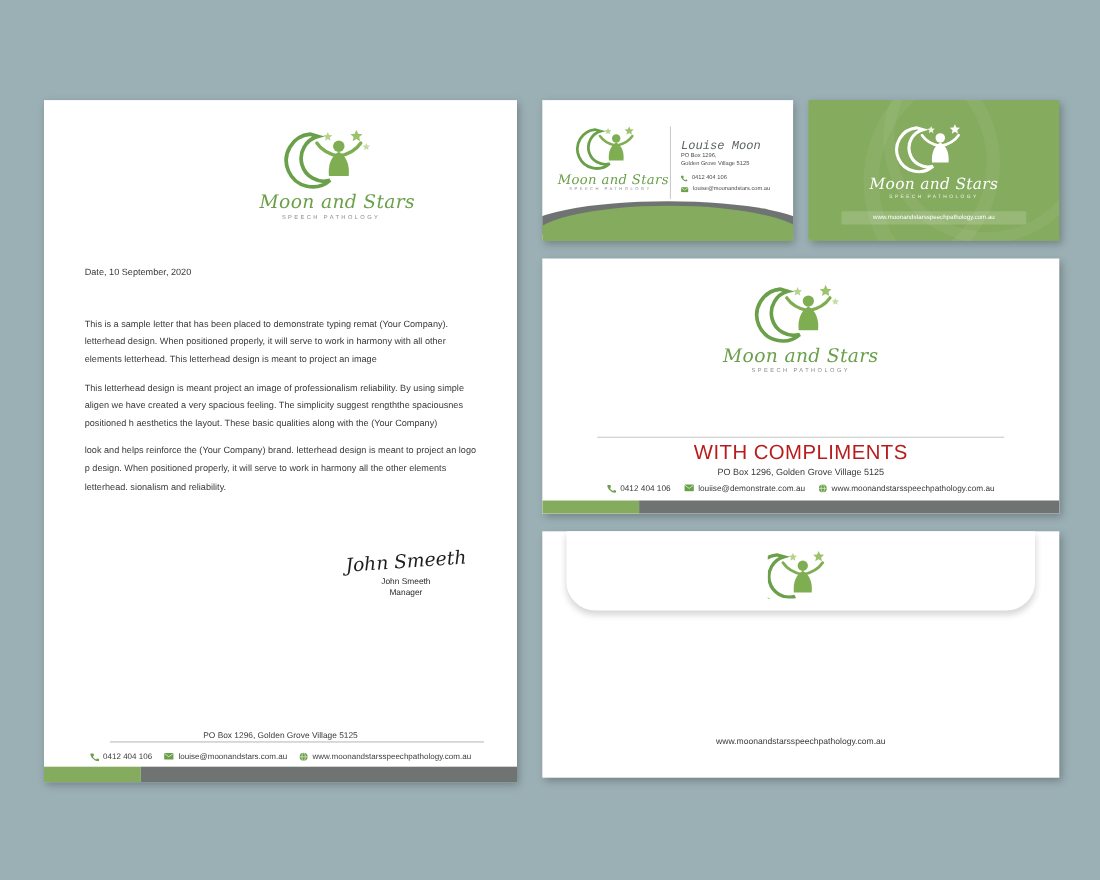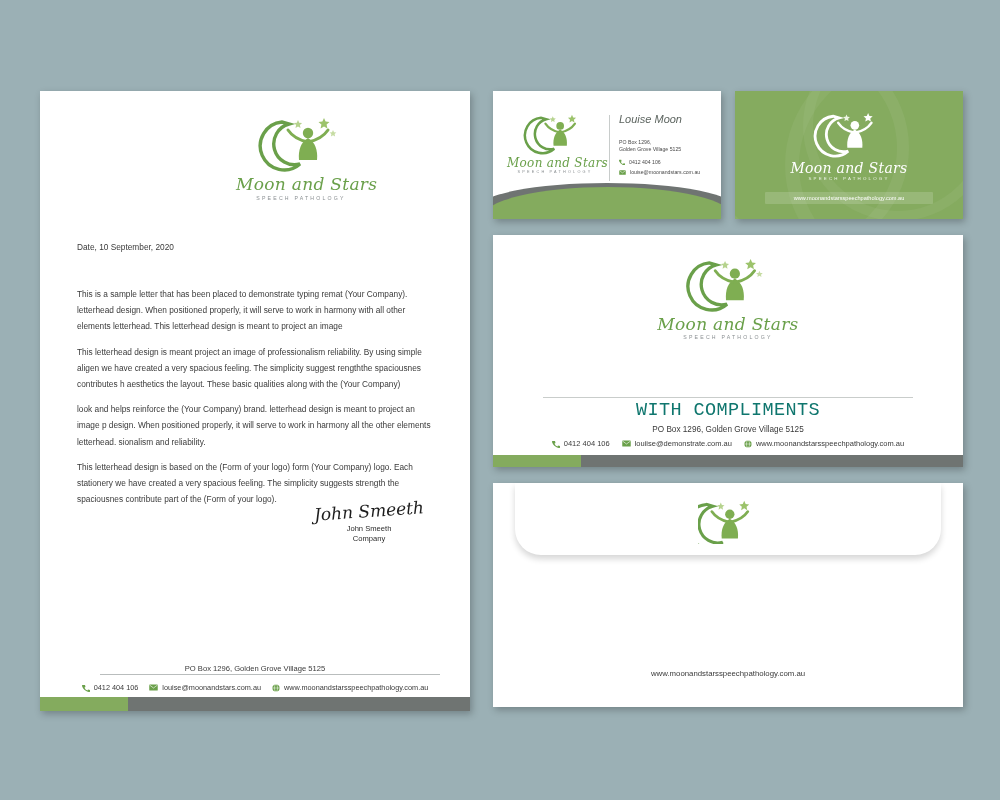--- a/index.html
+++ b/index.html
@@ -60,21 +60,21 @@
   #letterhead .lh-bar .g{background:#84ab5e;width:88px;}
   #letterhead .lh-bar .d{background:#6f7472;flex:1;}
 
   
   #card-front{left:493px;top:91px;width:228px;height:128px;overflow:hidden;}
   #card-front .cf-logo{position:absolute;left:14px;top:22px;text-align:center;width:96px;}
   #card-front .cf-word{font-size:12px;margin-top:1px;}
   #card-front .cf-sub{font-size:3.8px;}
   #card-front .divider{position:absolute;left:116px;top:24px;width:1px;height:66px;background:#c8cccb;}
   #card-front .cf-name{
-    position:absolute;left:126px;top:22px;font-family:Liberation Sans, sans-serif;font-style:italic;
+    position:absolute;left:126px;top:36px;font-family:Liberation Mono, monospace;font-style:italic;
     font-size:11px;color:#5d6560;
   }
   #card-front .cf-addr{position:absolute;left:126px;top:48px;font-size:5.2px;color:#4a4a4a;line-height:7.4px;}
   #card-front .cf-rows{position:absolute;left:126px;top:66px;font-size:5.2px;color:#4a4a4a;line-height:10px;}
   #card-front .cf-rows .r{display:flex;align-items:center;gap:4px;}
   #card-front .wave-g{position:absolute;left:-10px;bottom:-4px;width:250px;height:36px;background:#84ab5e;border-radius:60% 60% 0 0/100% 100% 0 0;}
   #card-front .wave-d{position:absolute;left:-16px;bottom:6px;width:260px;height:30px;background:#6f7472;border-radius:58% 58% 0 0/100% 100% 0 0;}
 
   
   #card-back{left:735px;top:91px;width:228px;height:128px;background:#85ab5f;overflow:hidden;}
@@ -89,21 +89,21 @@
     background:rgba(255,255,255,.16);padding:3px 0;border-radius:1px;
   }
 
   
   #compliments{left:493px;top:235px;width:470px;height:232px;overflow:hidden;}
   #compliments .wc-logo{position:absolute;left:0;right:0;top:22px;text-align:center;}
   #compliments .wc-word{font-size:17px;margin-top:2px;}
   #compliments .wc-sub{font-size:5.2px;}
   #compliments .wc-title{
     position:absolute;left:0;right:0;top:165px;text-align:center;
-    font-size:18.5px;color:#0f766e;letter-spacing:.4px;font-family:Liberation Mono, monospace;
+    font-size:18.5px;color:#b91c1c;letter-spacing:.4px;
   }
   #compliments .wc-rule{position:absolute;left:50px;right:50px;top:162px;height:1px;background:#c9cdcb;}
   #compliments .wc-addr{position:absolute;left:0;right:0;top:190px;text-align:center;font-size:8.2px;color:#3a3a3a;}
   #compliments .wc-contact{
     position:absolute;left:0;right:0;top:204px;display:flex;justify-content:center;gap:12px;align-items:center;
     font-size:7.5px;color:#3a3a3a;
   }
   #compliments .wc-contact .item{display:flex;align-items:center;gap:4px;}
   #compliments .wc-bar{position:absolute;left:0;bottom:0;height:12px;width:100%;display:flex;}
   #compliments .wc-bar .g{background:#84ab5e;width:88px;}
@@ -139,29 +139,28 @@
         <path d="M97 14 l1 2.2 2.4 .2 -1.8 1.6 .5 2.4 -2.1 -1.2 -2.1 1.2 .5 -2.4 -1.8 -1.6 2.4 -.2 z" fill="#c6dca3"></path>
       </svg>
       <div class="logo-word lh-word">Moon and Stars</div>
       <div class="logo-sub lh-sub">SPEECH PATHOLOGY</div>
     </div>
 
     <div class="lh-date">Date, 10 September, 2020</div>
 
     <div class="lh-body">
       <p>This is a sample letter that has been placed to demonstrate typing remat (Your Company). letterhead design. When positioned properly, it will serve to work in harmony with all other elements letterhead. This letterhead design is meant to project an image</p>
-      <p>This letterhead design is meant project an image of professionalism reliability. By using simple aligen we have created a very spacious feeling. The simplicity suggest  rengththe spaciousnes contributes h aesthetics the layout. These basic qualities along with the (Your Company)</p>
-      <p>look and helps reinforce the (Your Company) brand. letterhead design is meant to project an image p design. When positioned properly, it will serve to work in harmony all the other elements letterhead. sionalism and reliability.</p>
-      <p>This letterhead design is based on the (Form of your logo) form (Your Company) logo. Each stationery we have created a very spacious feeling. The simplicity suggests strength the spaciousnes contribute part of the (Form of your logo).</p>
+      <p>This letterhead design is meant project an image of professionalism reliability. By using simple aligen we have created a very spacious feeling. The simplicity suggest  rengththe spaciousnes positioned h aesthetics the layout. These basic qualities along with the (Your Company)</p>
+      <p>look and helps reinforce the (Your Company) brand. letterhead design is meant to project an logo p design. When positioned properly, it will serve to work in harmony all the other elements letterhead. sionalism and reliability.</p>
     </div>
 
     <div class="sig">
       <span class="sig-mark">John Smeeth</span>
       <div class="sig-name">John Smeeth</div>
-      <div class="sig-name">Company</div>
+      <div class="sig-name">Manager</div>
     </div>
 
     <div class="lh-footline"></div>
     <div class="lh-addr"><span>PO Box 1296, Golden Grove Village 5125</span></div>
 
     <div class="lh-contact">
       <span class="item">
         <span class="icon">
           <svg width="8" height="8" viewBox="0 0 16 16">
               <path d="M3 2 l3 0 1 4 -2 1 c1 3 3 5 6 6 l1 -2 4 1 0 3 c0 1 -1 1 -2 1 C8 16 0 8 0 3 0 2 1 2 3 2z" fill="#6aa04a"></path>

